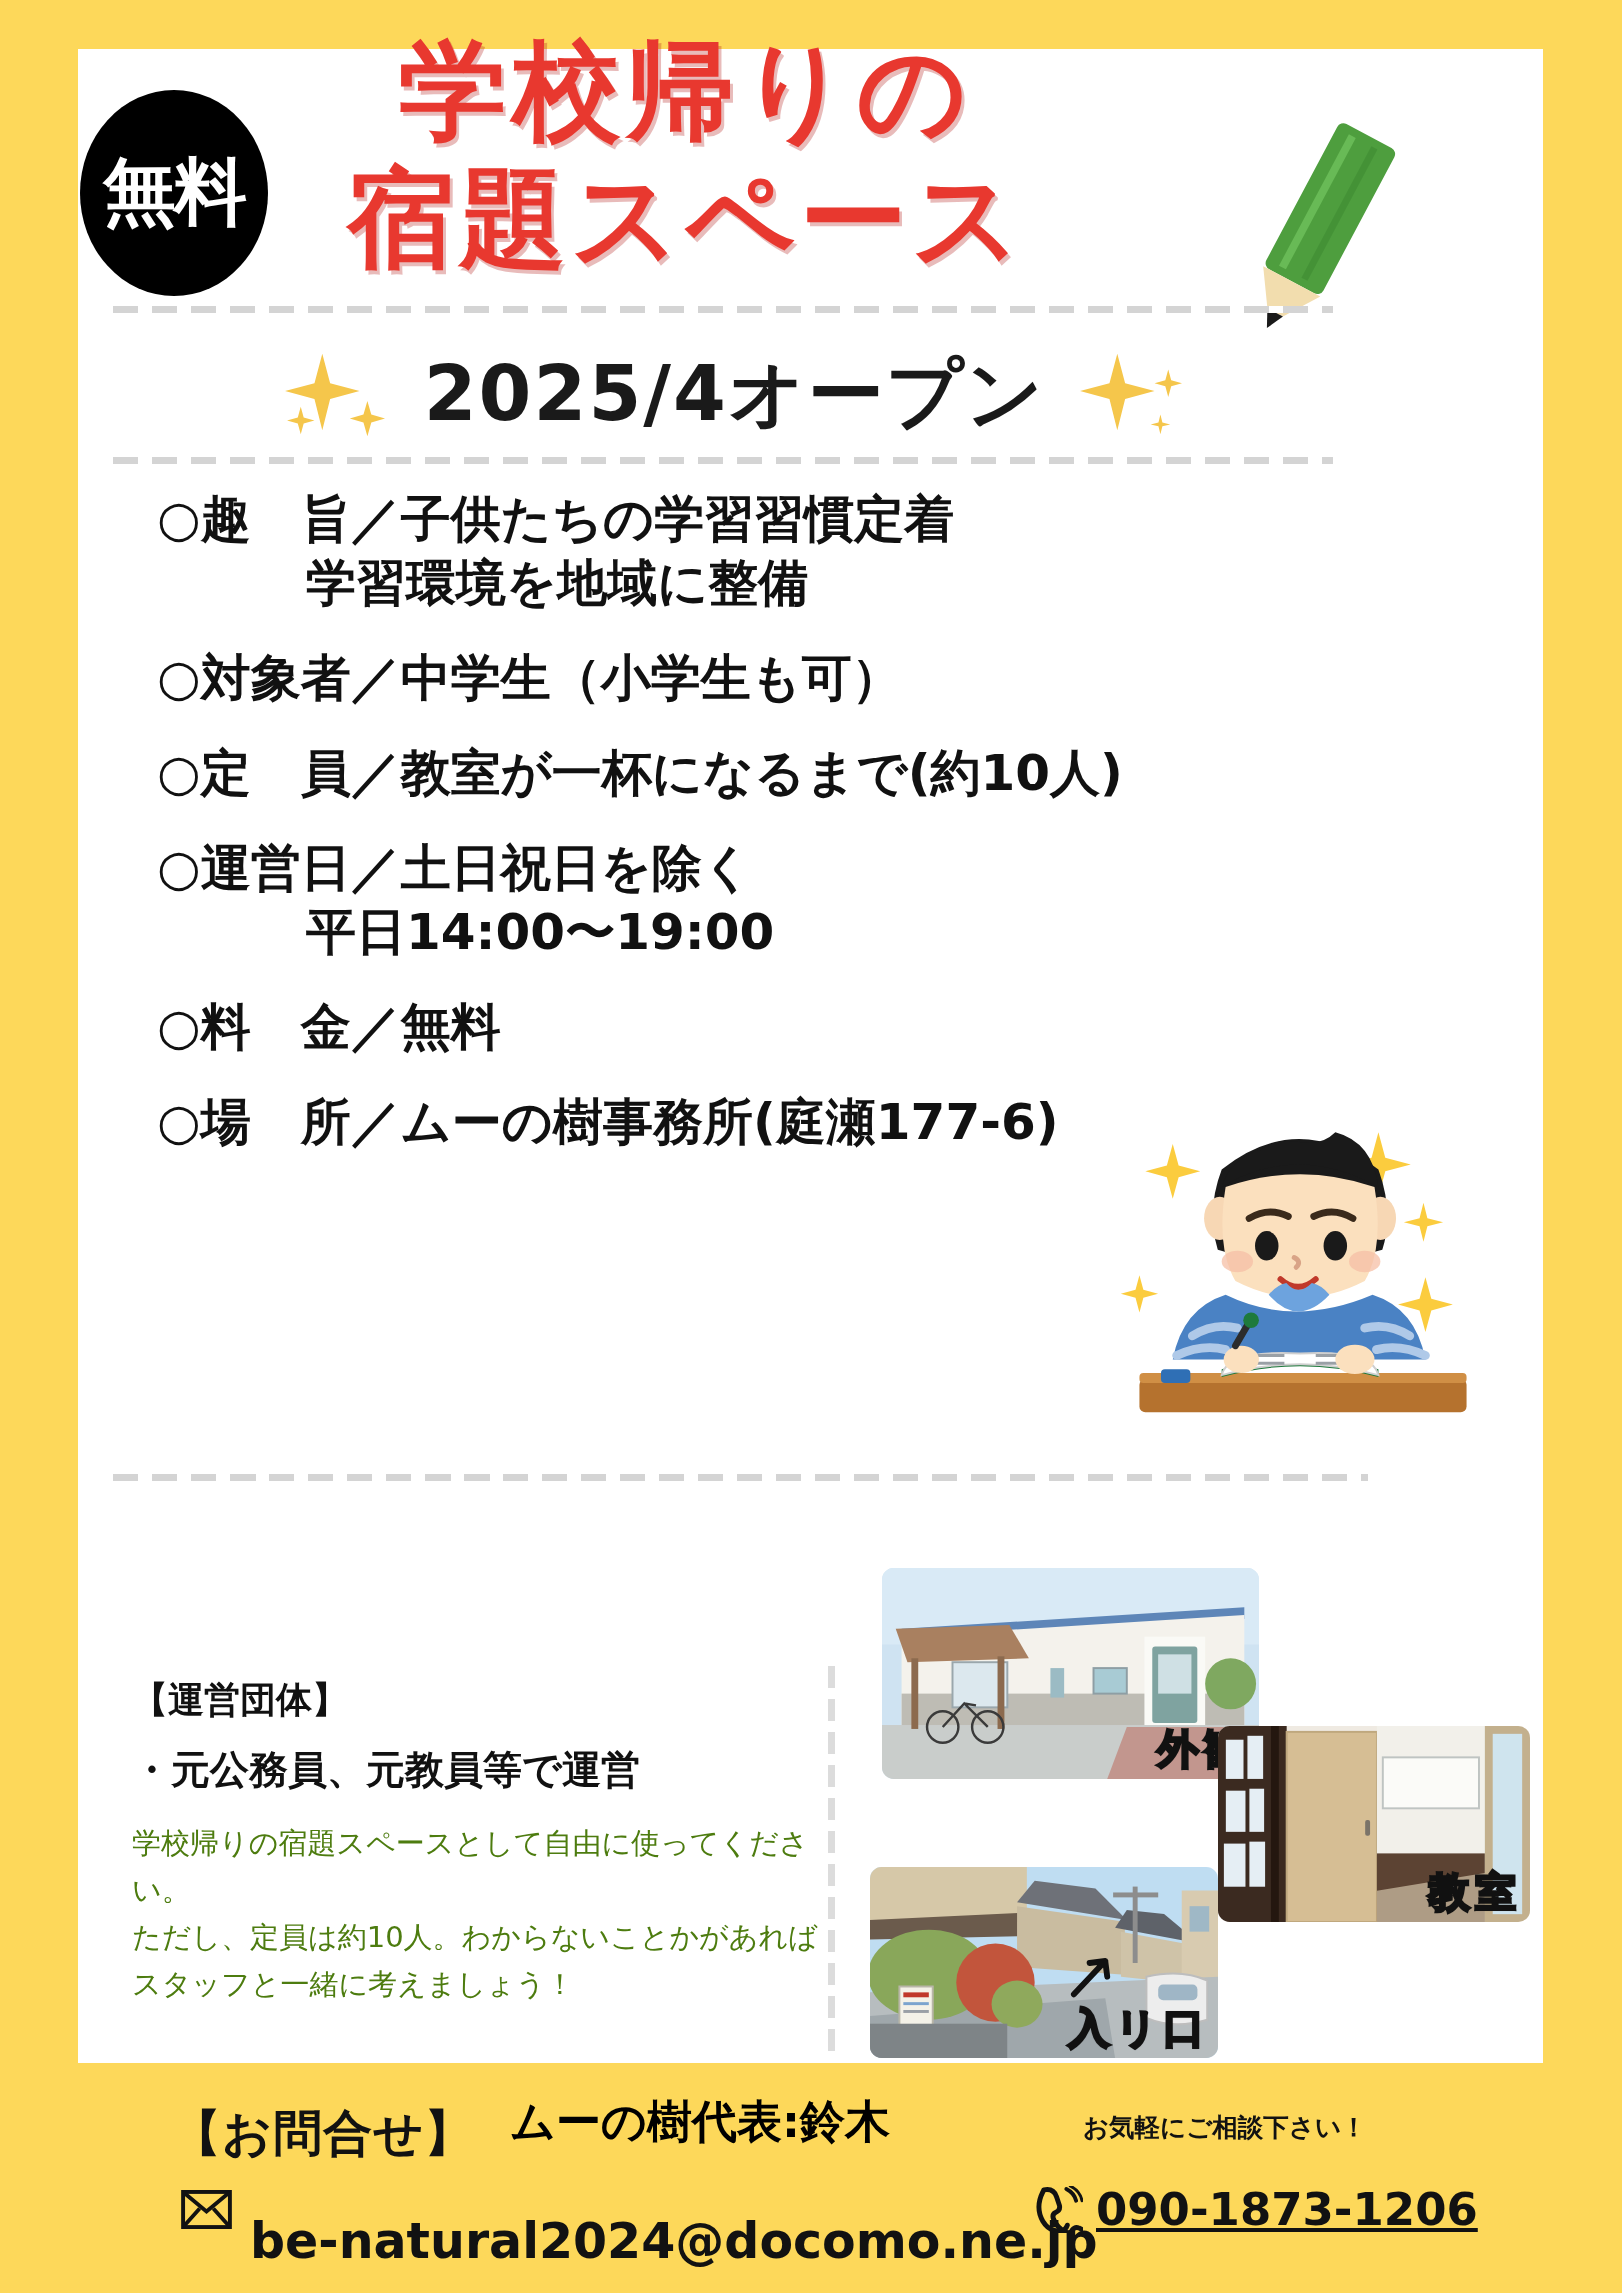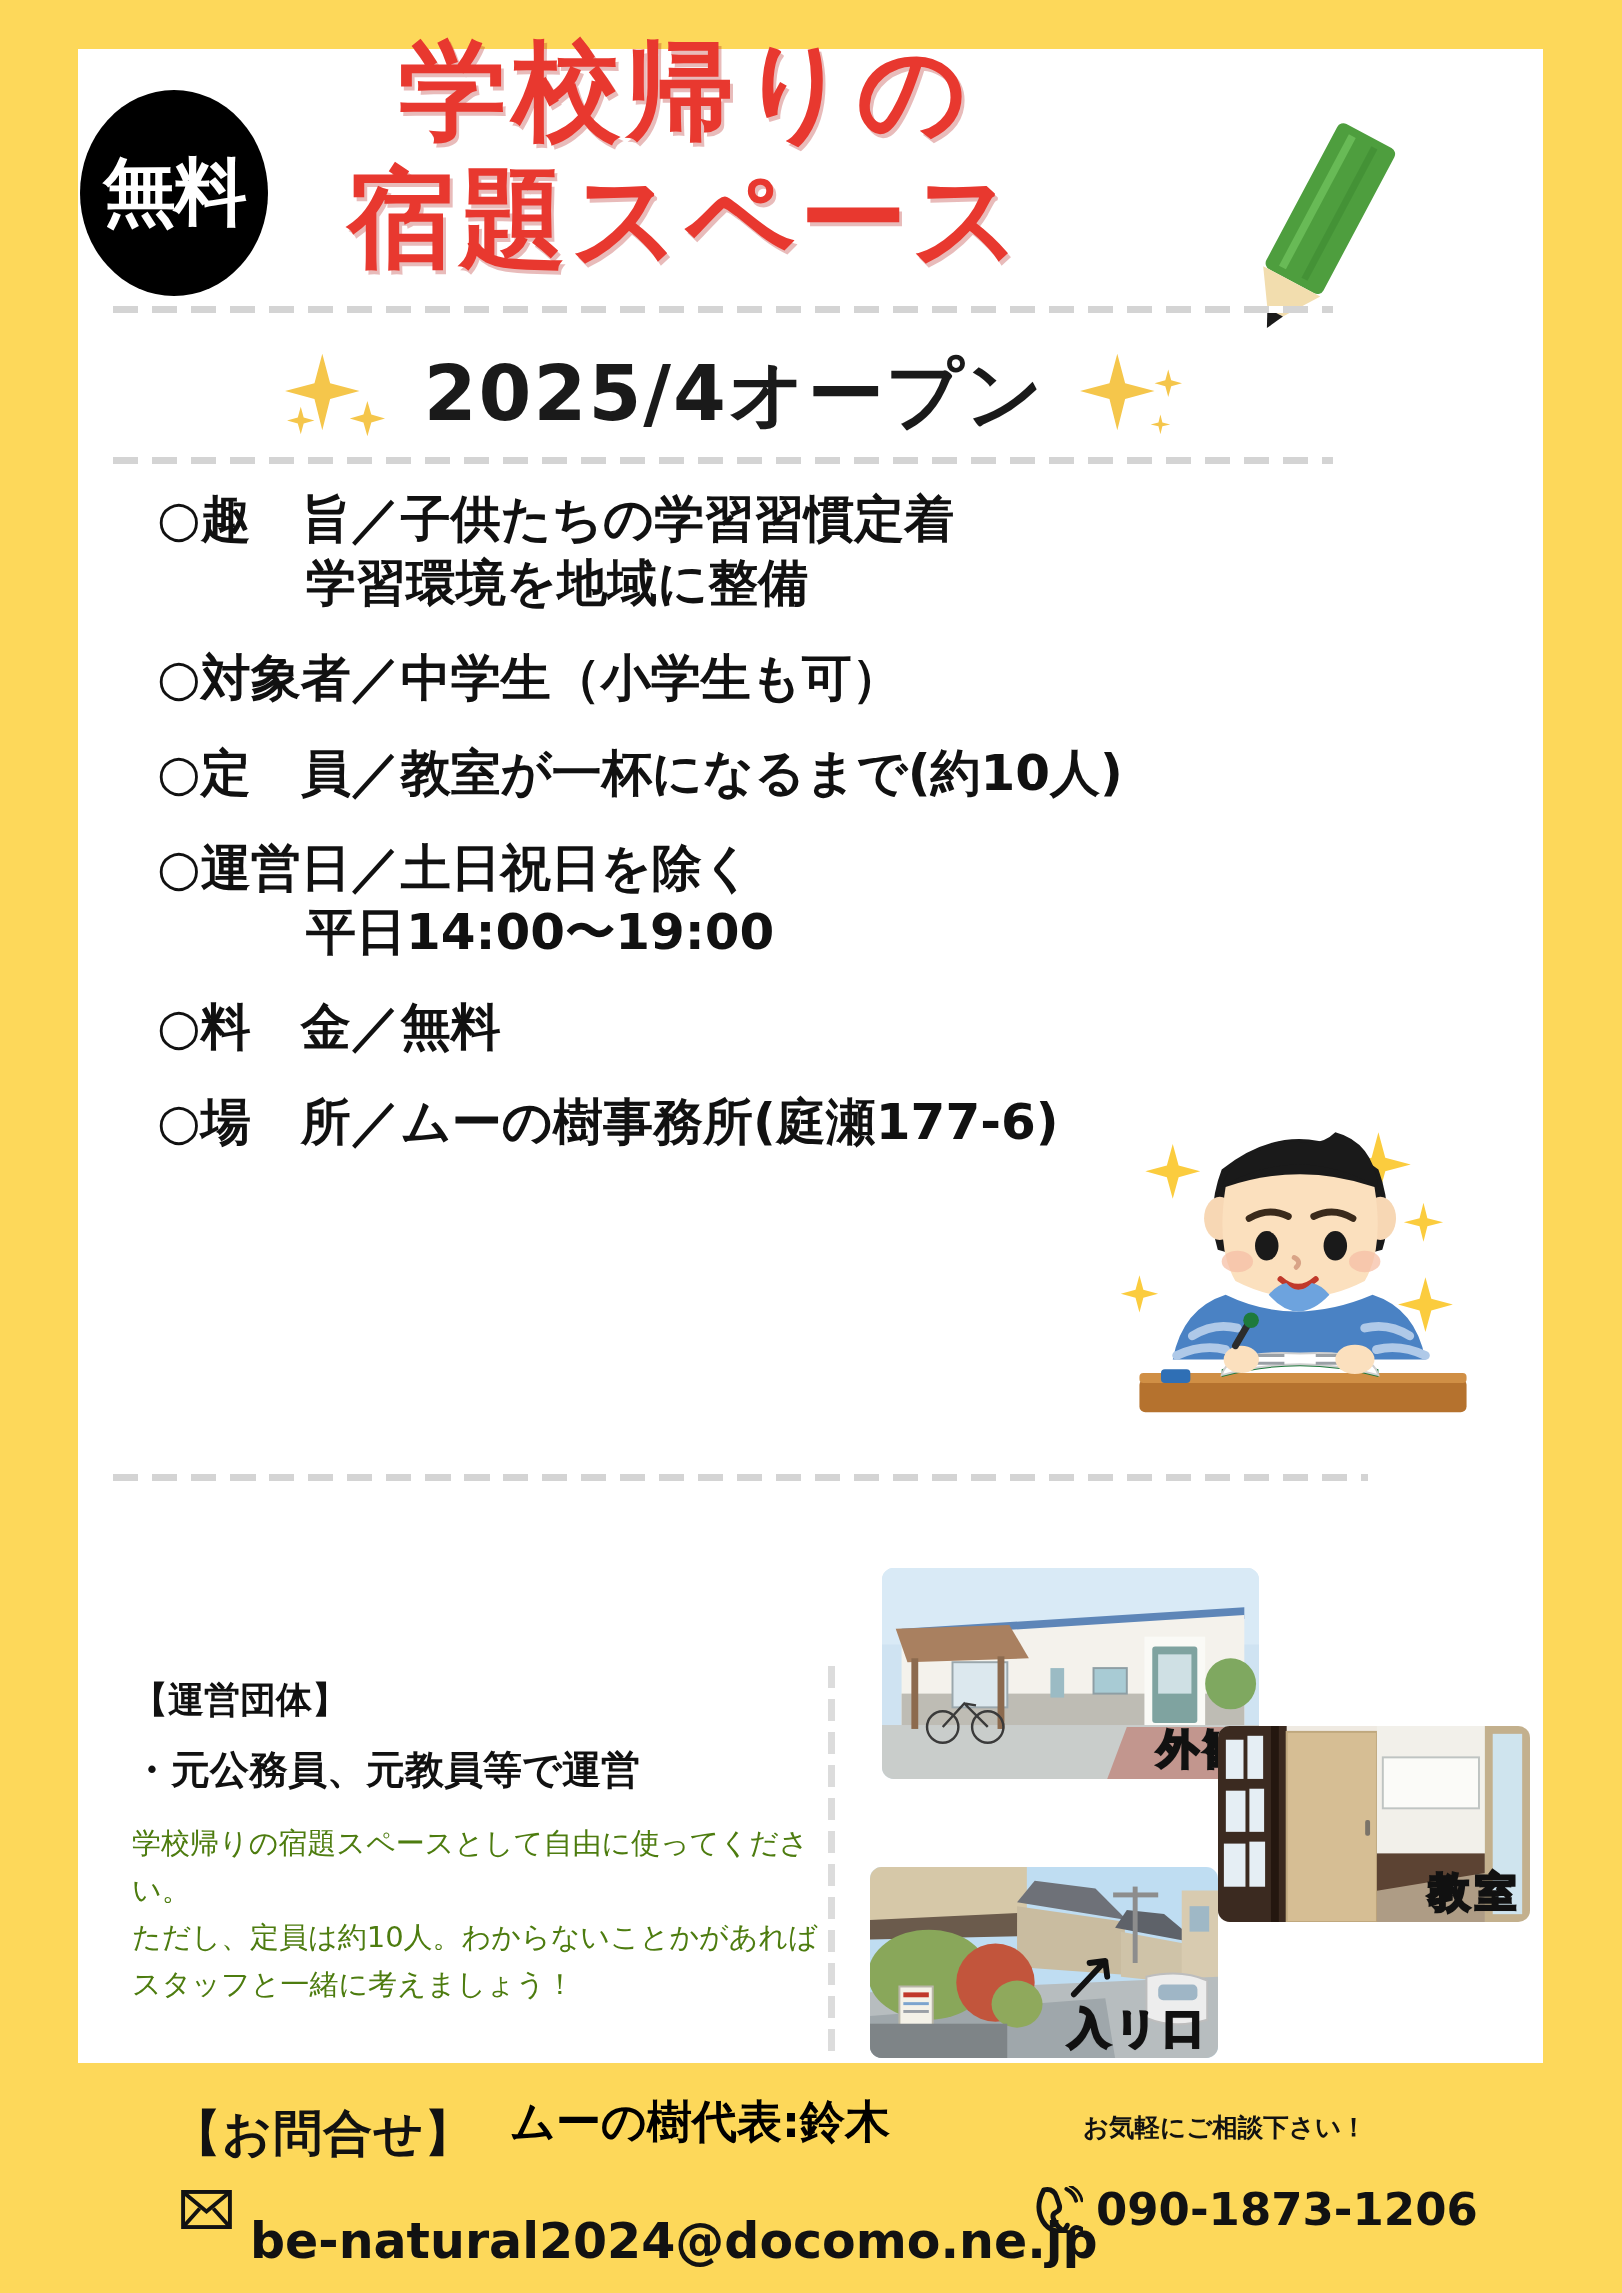--- a/index.html
+++ b/index.html
@@ -150,20 +150,21 @@
     position:absolute;left:250px;top:118px;
     font-size:49px;font-weight:bold;color:#121212;white-space:nowrap;
     font-family:"DejaVu Sans","Liberation Sans",sans-serif;
     margin-top:32px;
   }
   .f-mail-icon{position:absolute;left:181px;top:127px;}
   .f-tel{
     position:absolute;left:1096px;top:120px;
     font-size:45px;font-weight:bold;color:#121212;white-space:nowrap;
     font-family:"DejaVu Sans","Liberation Sans",sans-serif;
+    text-decoration:underline;
   }
   .f-tel-icon{position:absolute;left:1034px;top:123px;}
 </style>
 </head>
 <body>
 
 <div class="poster">
 
   <div class="card"></div>
 

